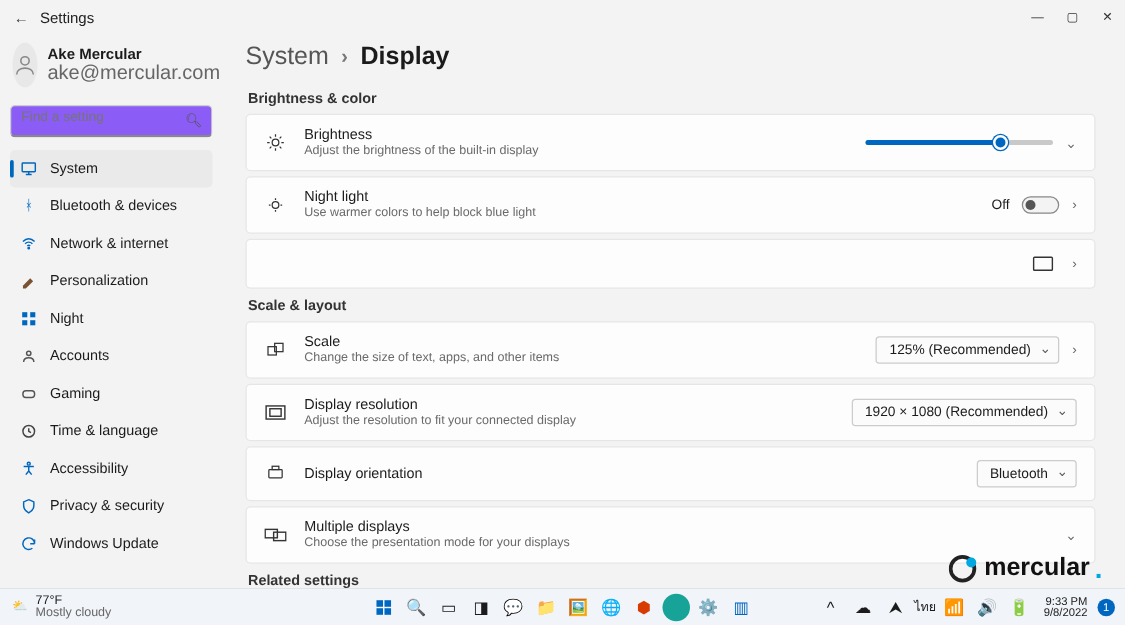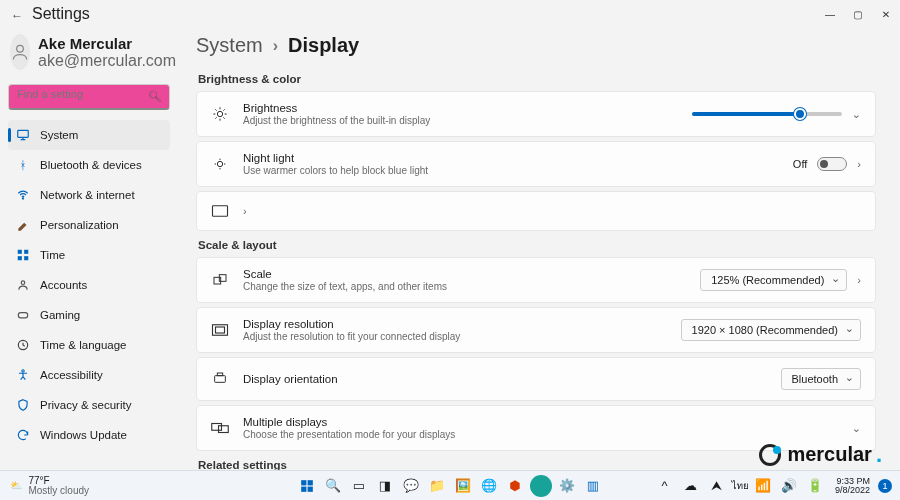--- a/index.html
+++ b/index.html
@@ -1,41 +1,41 @@
 <!DOCTYPE html>
 <html><head>
 <meta charset="utf-8">
 <style>
 * { box-sizing: border-box; margin: 0; padding: 0; font-family: "Segoe UI", sans-serif; }
 body { width: 900px; height: 500px; background: #f3f3f3; overflow: hidden; position: relative; font-size: 12px; color: #1b1b1b; }
 .titlebar { height: 28px; display: flex; align-items: center; padding: 0 6px; }
 .titlebar .back { width: 22px; text-align: center; font-size: 12px; color: #444; }
-.titlebar .app { font-size: 16px; color: #222; margin-left: 4px; }
+.titlebar .app { font-size: 12px; color: #222; margin-left: 4px; }
 .winbtns { position: absolute; right: 0; top: 0; display: flex; }
 .winbtns div { width: 28px; height: 28px; display: flex; align-items: center; justify-content: center; font-size: 10px; color: #333; }
 .shell { display: flex; height: calc(100% - 28px); }
 .sidebar { width: 178px; padding: 4px 8px 0 8px; }
 .profile { display: flex; align-items: center; gap: 8px; padding: 2px 2px 10px 2px; }
 .avatar { width: 36px; height: 36px; border-radius: 50%; background: #e8e8e8; display: flex; align-items: center; justify-content: center; }
-.pname { font-size: 15px; font-weight: 600; }
+.pname { font-size: 12px; font-weight: 600; }
 .pemail { font-size: 16px; color: #666; }
 .search { position: relative; margin: 4px 0 10px 0; }
-.search input { width: 100%; height: 26px; border: 1px solid #ccc; border-bottom: 2px solid #888; border-radius: 4px; background: #ec4899; padding: 0 24px 6px 8px; font-size: 11px; outline: none; }
+.search input { width: 100%; height: 26px; border: 1px solid #ccc; border-bottom: 2px solid #888; border-radius: 4px; background: #8b5cf6; padding: 0 24px 6px 8px; font-size: 11px; outline: none; }
 .search .sicon { position: absolute; right: 8px; top: 6px; font-size: 11px; color: #555; }
 .nav { list-style: none; }
 .nav li { height: 30px; display: flex; align-items: center; gap: 10px; padding: 0 8px; border-radius: 4px; font-size: 11.5px; cursor: default; position: relative; }
 .nav li.sel { background: #eaeaea; }
 .nav li.sel::before { content: ""; position: absolute; left: 0; top: 8px; bottom: 8px; width: 3px; background: #0067c0; border-radius: 3px; }
 .nicon { width: 14px; height: 14px; display: flex; align-items: center; justify-content: center; }
 .main { flex: 1; padding: 4px 24px 0 18px; overflow: auto; }
 .crumb { display: flex; align-items: center; gap: 10px; font-size: 20px; font-weight: 600; padding: 2px 0 8px 0; }
 .crumb .root { color: #555; font-weight: 500; }
 .crumb .sep { color: #777; font-size: 16px; }
 .section { font-size: 11.5px; font-weight: 700; color: #333; margin: 8px 0 6px 2px; }
-.card { background: #fdfdfd; border: 1px solid #e6e6e6; border-radius: 4px; padding: 10px 14px; display: flex; align-items: center; gap: 14px; margin-bottom: 4px; min-height: 40px; }
+.card { background: #fdfdfd; border: 1px solid #e6e6e6; border-radius: 4px; padding: 10px 14px; display: flex; align-items: center; gap: 14px; margin-bottom: 4px; min-height: 40px; justify-content: flex-end; }
 .cicon { width: 18px; display: flex; align-items: center; justify-content: center; color: #333; }
 .ctext { flex: 1; }
 .ctitle { font-size: 11.5px; }
 .csub { font-size: 10px; color: #6a6a6a; margin-top: 1px; }
 .clink { font-size: 10px; color: #0067c0; }
 .right { display: flex; align-items: center; gap: 10px; font-size: 11px; }
 .chev { color: #666; font-size: 11px; }
 .slider { width: 150px; height: 4px; background: #c9c9c9; border-radius: 2px; position: relative; }
 .slider .fill { position: absolute; left: 0; top: 0; bottom: 0; background: #0067c0; border-radius: 2px; }
 .slider .thumb { position: absolute; top: -4px; width: 12px; height: 12px; border-radius: 50%; background: #0067c0; border: 2px solid #fff; box-shadow: 0 0 0 1px #0067c0; transform: translateX(-50%); }
@@ -121,21 +121,21 @@
         </li>
       <li>
           <span class="nicon">
             <svg width="14" height="14" viewBox="0 0 24 24" fill="#0067c0">
               <rect x="3" y="3" width="7" height="7"></rect>
               <rect x="14" y="3" width="7" height="7"></rect>
               <rect x="3" y="14" width="7" height="7"></rect>
               <rect x="14" y="14" width="7" height="7"></rect>
             </svg>
           </span>
-          <span>Time</span>
+          <span>Night</span>
         </li>
       <li>
           <span class="nicon">
             <svg width="14" height="14" viewBox="0 0 24 24" fill="none" stroke="#555" stroke-width="2">
               <circle cx="12" cy="8" r="3"></circle>
               <path d="M5 20c0-4 3-6 7-6s7 2 7 6"></path>
             </svg>
           </span>
           <span>Accounts</span>
         </li>

